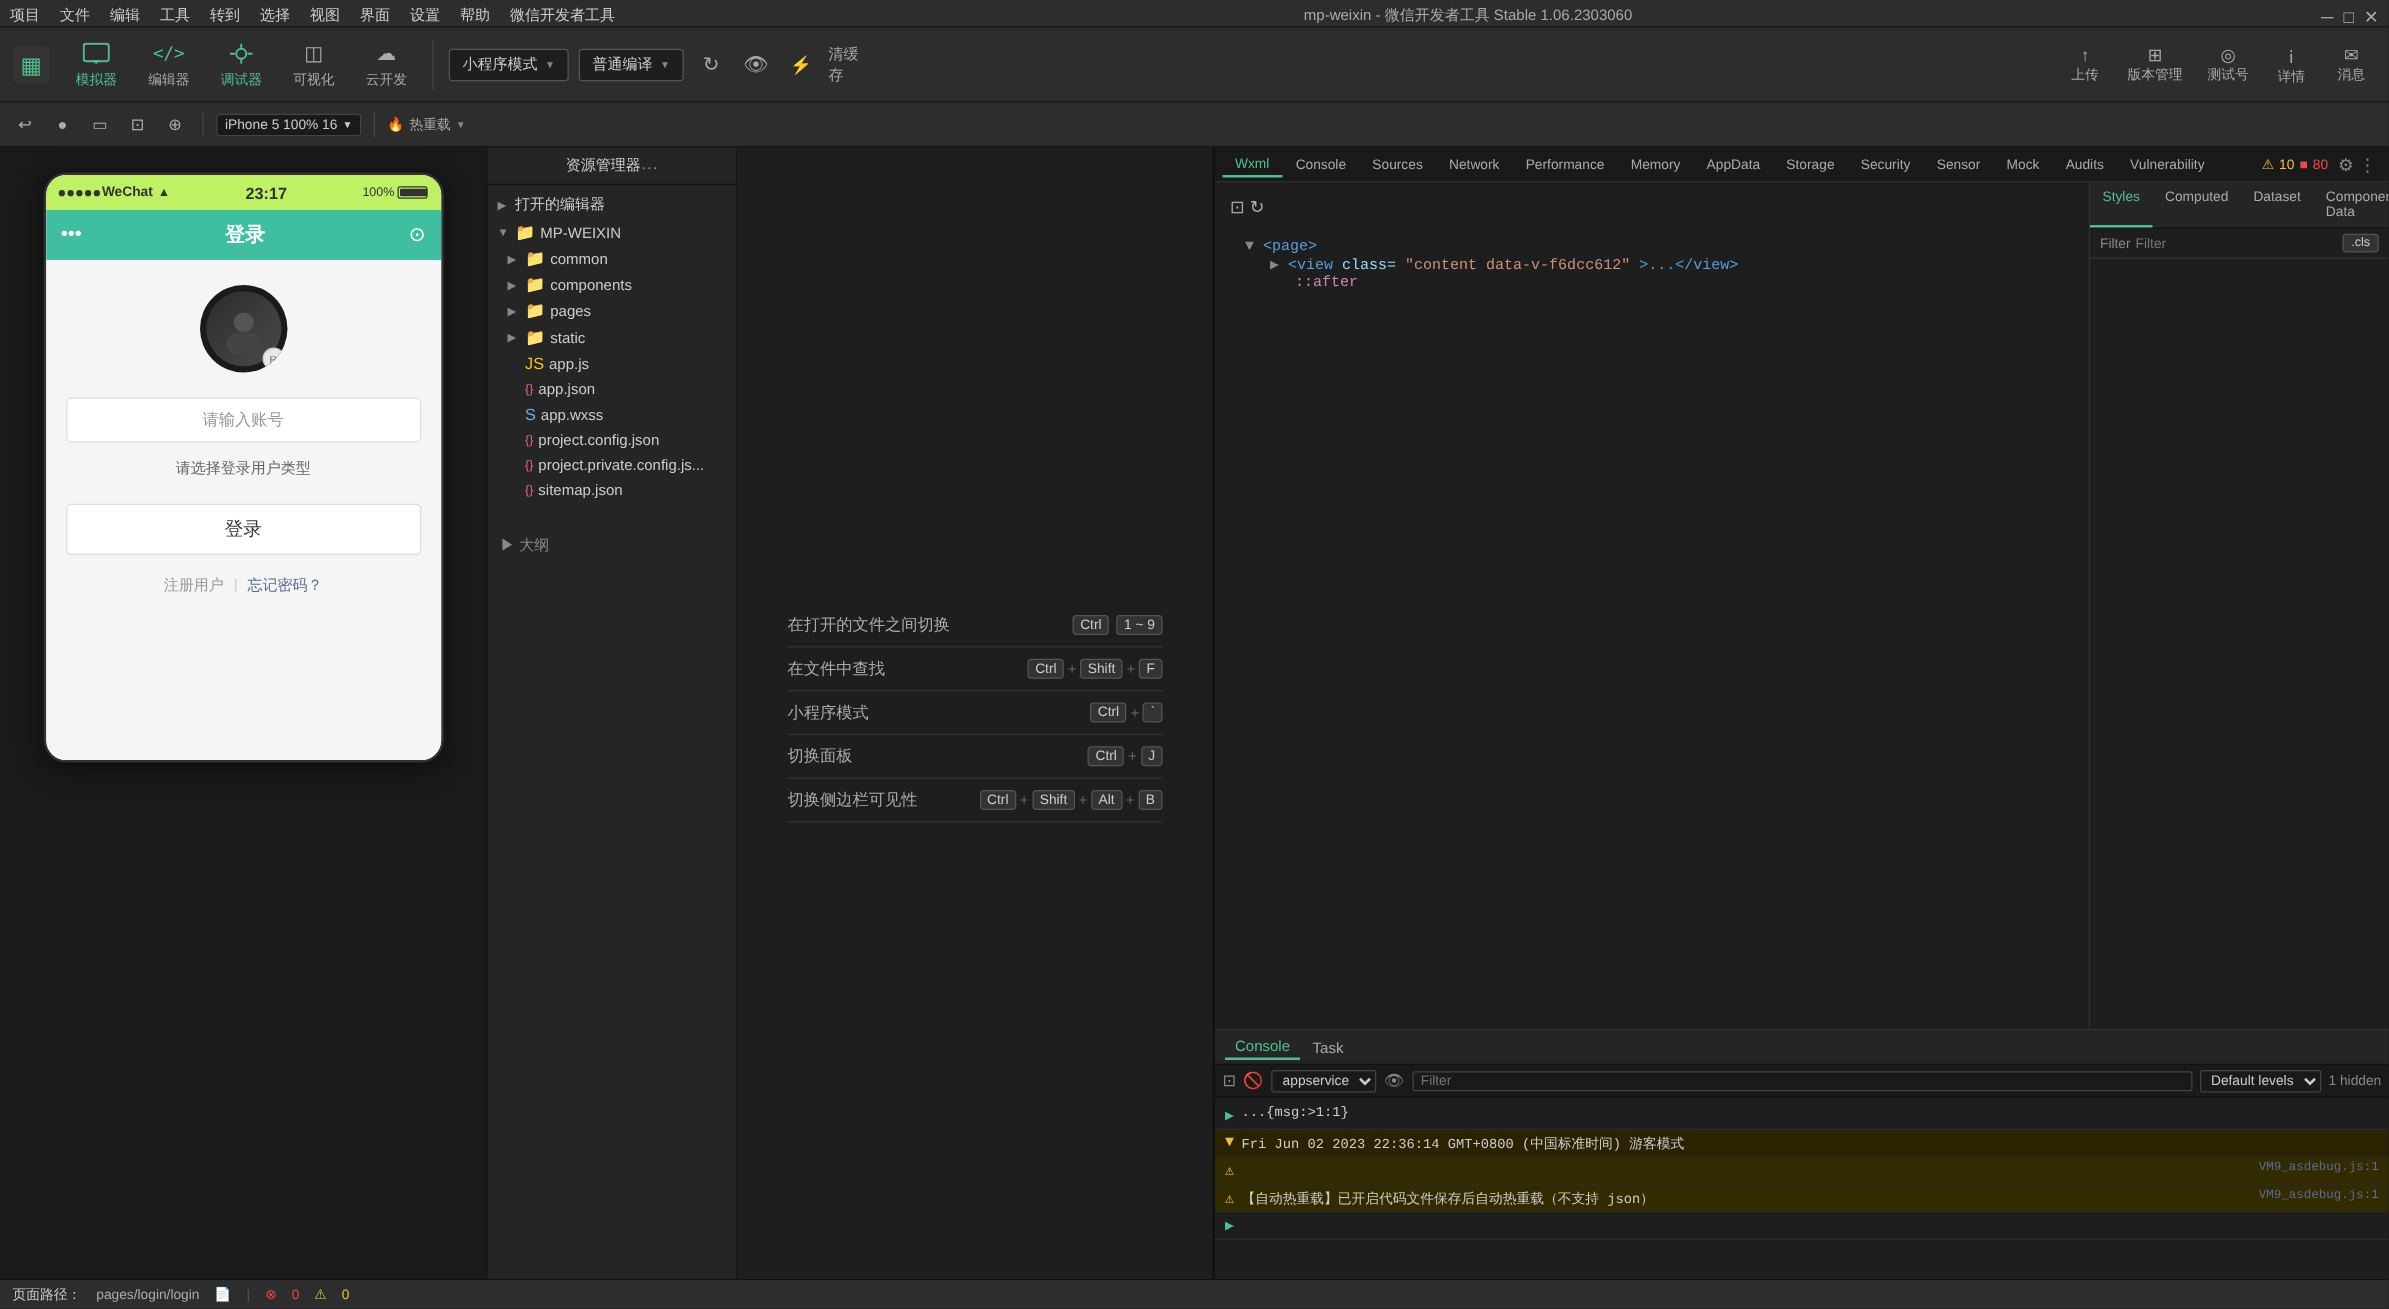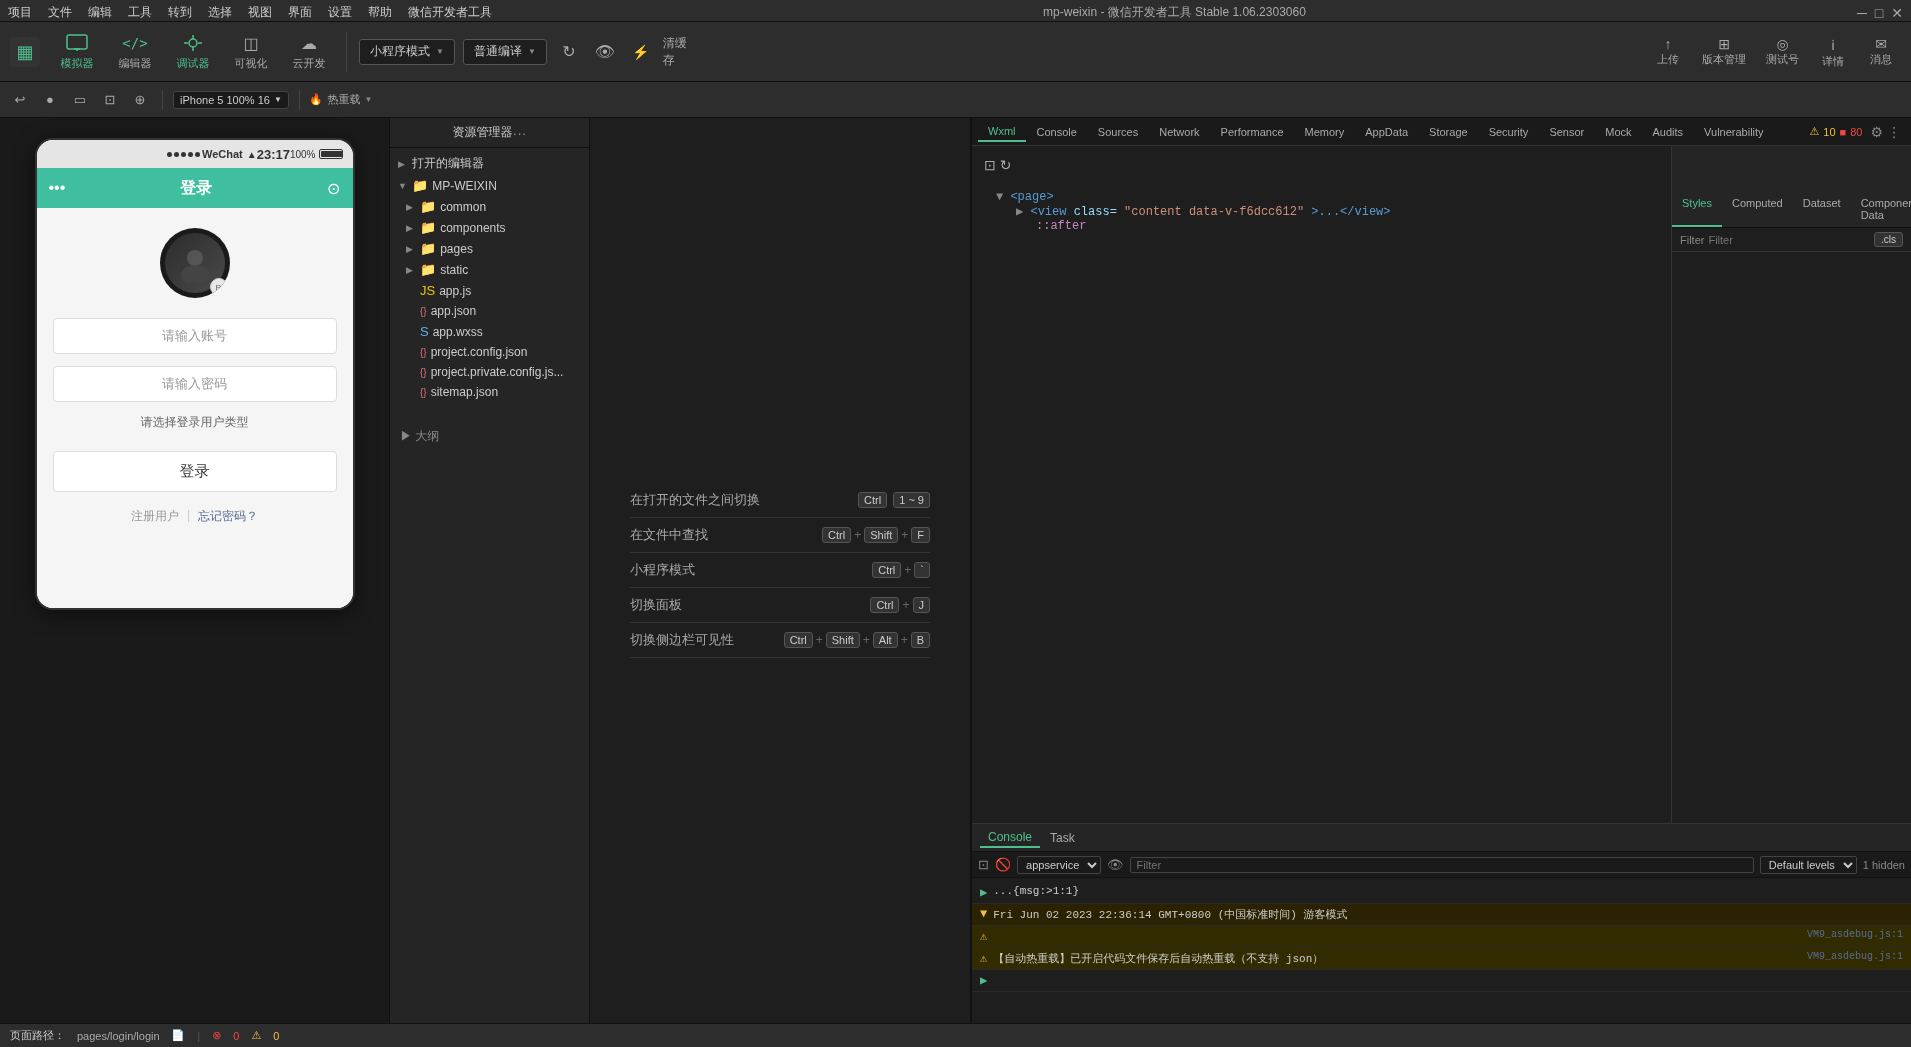--- a/index.html
+++ b/index.html
@@ -152,25 +152,25 @@
 
     .phone-frame {
       width: 320px;
       background: #fff;
       border-radius: 18px;
       overflow: hidden;
       box-shadow: 0 4px 20px rgba(0,0,0,0.5);
       border: 2px solid #333;
     }
     .phone-status-bar {
-      background: #e5e5e5;
+      background: #bef264;
       padding: 4px 10px;
       display: flex;
       align-items: center;
-      justify-content: flex-end;
+      justify-content: space-between;
       height: 28px;
     }
     .phone-dots {
       display: flex; align-items: center; gap: 2px;
     }
     .phone-dot { width: 5px; height: 5px; background: #333; border-radius: 50%; }
     .wechat-text { color: #333; font-size: 11px; font-weight: bold; }
     .time-text { color: #333; font-size: 13px; font-weight: bold; }
     .battery-area { display: flex; align-items: center; gap: 3px; color: #333; font-size: 10px; }
     .battery-bar { width: 24px; height: 10px; border: 1px solid #333; border-radius: 2px; padding: 1px; }
@@ -354,21 +354,20 @@
     .styles-tabs {
       display: flex;
       background: #252526;
       border-bottom: 1px solid #111;
     }
     .styles-tab {
       padding: 6px 10px;
       font-size: 11px;
       color: #aaa;
       cursor: pointer;
-      margin-top: 45px;
     }
     .styles-tab.active { color: #4fc08d; border-bottom: 2px solid #4fc08d; }
     .styles-filter {
       padding: 4px 8px;
       background: #1e1e1e;
       border-bottom: 1px solid #333;
       display: flex; align-items: center; gap: 4px;
     }
     .styles-filter input {
       flex: 1; background: transparent; border: none;
@@ -656,23 +655,20 @@
               </svg>
             </div>
             <div class="avatar-badge">R</div>
           </div>
         </div>
 
         <div class="phone-input">
           <span>请输入账号</span>
         </div>
 
-        <div class="phone-input">
-          <span>请输入密码</span>
-        </div>
 
         <div class="select-type">请选择登录用户类型</div>
 
         <div class="login-btn">
           <span>登录</span>
         </div>
 
         <div class="phone-links">
           <span>注册用户</span>
           <span style="color:#ccc;">|</span>

